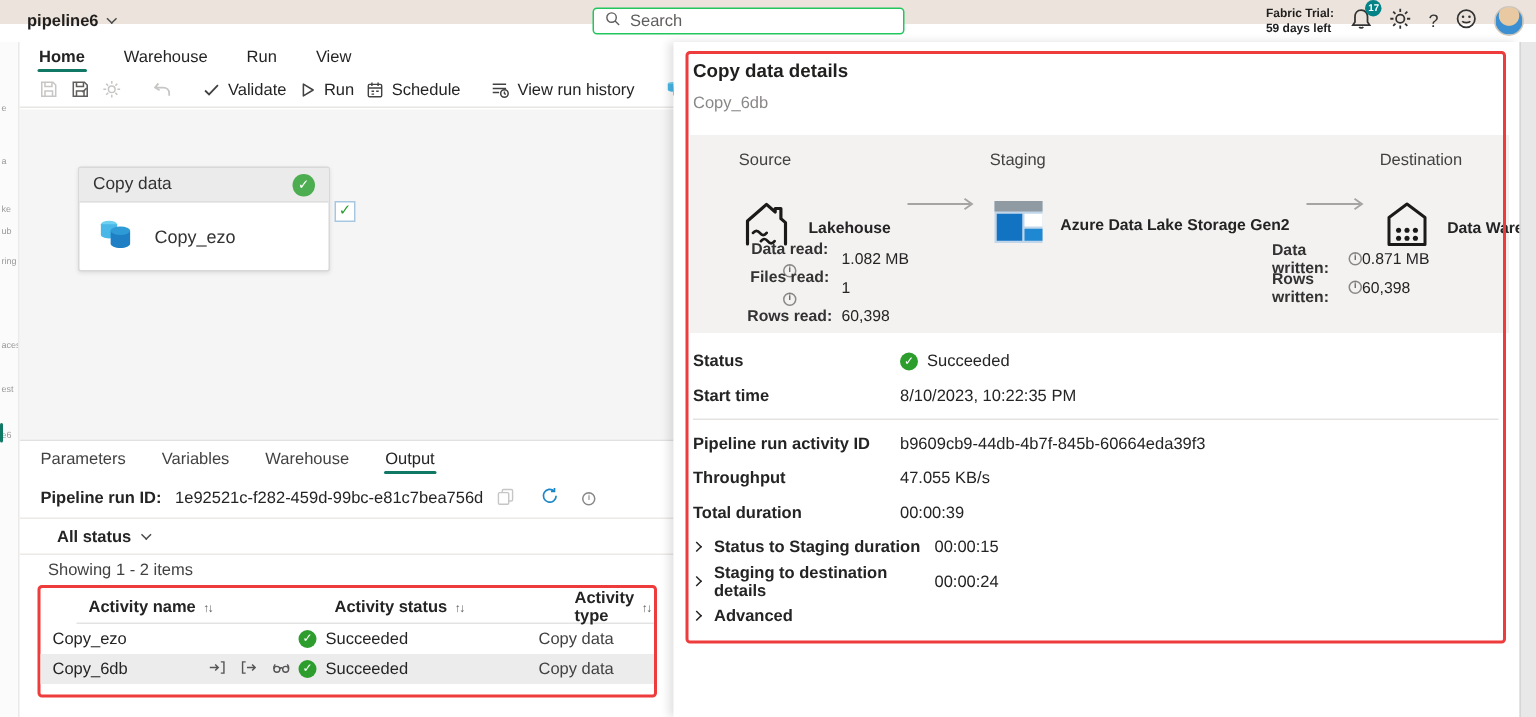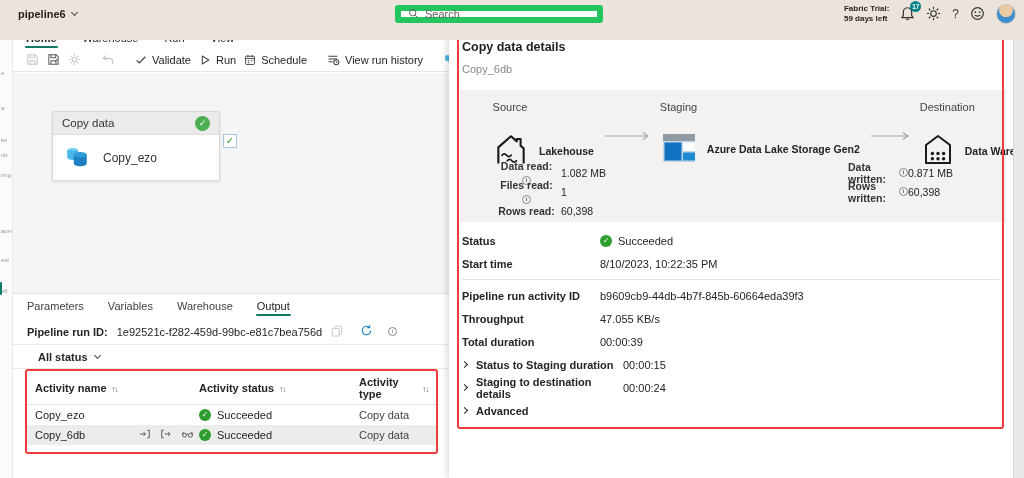--- a/index.html
+++ b/index.html
@@ -1,24 +1,24 @@
 <!DOCTYPE html>
 <html><head>
 <meta charset="utf-8">
 <style>
   * { margin:0; padding:0; box-sizing:border-box; }
   html,body { background:#fff; }
   body { font-family:"Liberation Sans", sans-serif; }
   .screen { position:relative; width:1024px; height:478px; background:#fff; overflow:hidden; font-size:11px; color:#242424; }
 
   
-  .titlebar { position:absolute; top:0; left:0; width:100%; height:40px; background:#ece4dc; z-index:20;padding-left:40px; }
+  .titlebar { position:absolute; top:0; left:0; width:100%; height:16px; background:#ece4dc; z-index:20;padding-left:40px; }
   .tb-title { position:absolute; left:18px; top:0; height:28px; display:flex; align-items:center; gap:6px; font-weight:bold; font-size:11px; color:#201f1e; cursor:pointer; }
   .chev-d { width:5px; height:5px; border-right:1.2px solid #4a4a4a; border-bottom:1.2px solid #4a4a4a; transform:rotate(45deg); margin-top:-3px; }
-  .searchbox { position:absolute; left:395px; top:5px; width:208px; height:18px; background:#fff; border:6px solid #22c55e; border-radius:3px; display:flex; align-items:center; gap:6px; padding:0 7px; color:#605e5c; }
+  .searchbox { position:absolute; left:395px; top:5px; width:208px; height:18px; background:#fff; border:1px solid #22c55e; border-radius:3px; display:flex; align-items:center; gap:6px; padding:0 7px; color:#605e5c; }
   .tb-right { position:absolute; right:8px; top:0; height:28px; display:flex; align-items:center; gap:11px; }
   .trial { font-size:8px; font-weight:bold; line-height:1.25; text-align:left; color:#201f1e; white-space:nowrap; }
   .tb-ico { position:relative; display:flex; align-items:center; cursor:pointer; }
   .badge { position:absolute; top:-5px; right:-6px; background:#038387; color:#fff; border-radius:50%; width:11px; height:11px; font-size:6.5px; font-weight:bold; display:flex; align-items:center; justify-content:center; }
   .help { font-size:12px; color:#333; font-weight:normal; }
   .avatar { width:20px; height:20px; border-radius:50%; background:radial-gradient(circle at 50% 30%, #e9c9a2 0 42%, #3c8fd0 46% 100%); border:1px solid #cfc5b9; }
 
   
   .left-strip { position:absolute; left:0; top:28px; width:13px; bottom:0; background:#fbfbfb; border-right:1px solid #eceae8; overflow:hidden; z-index:10; }
   .frag { position:absolute; left:1px; font-size:6px; color:#9a9a9a; white-space:nowrap; }
@@ -51,21 +51,21 @@
   .tab.active { font-weight:normal; color:#242424; }
   .tab.active::after { content:""; position:absolute; left:11px; right:11px; bottom:1px; height:2px; background:#117865; border-radius:2px; }
   .runid-row { display:flex; align-items:center; gap:9px; padding:7px 0 5px 14px; }
   .runid-label { font-weight:bold; }
   .runid-value { color:#242424; }
   .divider-h { height:1px; background:#eceae8; }
   .allstatus { display:flex; align-items:center; gap:7px; padding:0 0 0 25px; height:23px; color:#242424; cursor:pointer; }
   .showing { padding:4px 0 4px 19px; color:#424242; }
   .table-box { position:relative; margin-left:12px; width:413px; border:2px solid #ee3b3b; border-radius:3px; padding:1px 0 7px; background:#fff; }
   .t-row { display:grid; grid-template-columns:104px 60px 160px auto; align-items:center; height:20px; padding:0 8px; }
-  .t-head { height:33px; border-bottom:1px solid #e3e3e3; font-weight:bold; color:#242424; }
+  .t-head { height:23px; border-bottom:1px solid #e3e3e3; font-weight:bold; color:#242424;margin-left:24px; }
   .t-head .hcell { display:flex; align-items:center; gap:5px; }
   .sort::after { content:"\2191\2193"; font-size:8px; color:#616161; letter-spacing:-1px; font-weight:normal; }
   .head-name { grid-column:1 / 3; }
   .t-row.row-alt { background:#ececec; }
   .row-icons { display:flex; gap:9px; align-items:center; }
   .succ { display:flex; gap:6px; align-items:center; color:#242424; }
   .succ-dot { width:12px; height:12px; border-radius:50%; background:#2d9d2d; color:#fff; font-size:8px; line-height:12px; text-align:center; flex:0 0 auto; }
   .type-cell { color:#424242; }
 
   
@@ -306,20 +306,21 @@
               <path d="M10.4 1.4v2.5H7.9" fill="none" stroke="#1a86c7" stroke-width="1.2"></path>
             </svg></span>
         <span class="info-dot" style="margin-left:6px"></span>
       </div>
       <div class="divider-h"></div>
       <div class="allstatus">
         <span style="font-weight:bold">All status</span>
         <span class="chev-d"></span>
       </div>
       <div class="divider-h"></div>
+      <div class="showing">Showing 1 - 2 items</div>
 
       <div class="table-box">
         <div class="t-row t-head">
           <div class="hcell head-name">
             <span>Activity name</span>
               <span class="sort"></span>
           </div>
           <div class="hcell">
             <span>Activity status</span>
               <span class="sort"></span>

